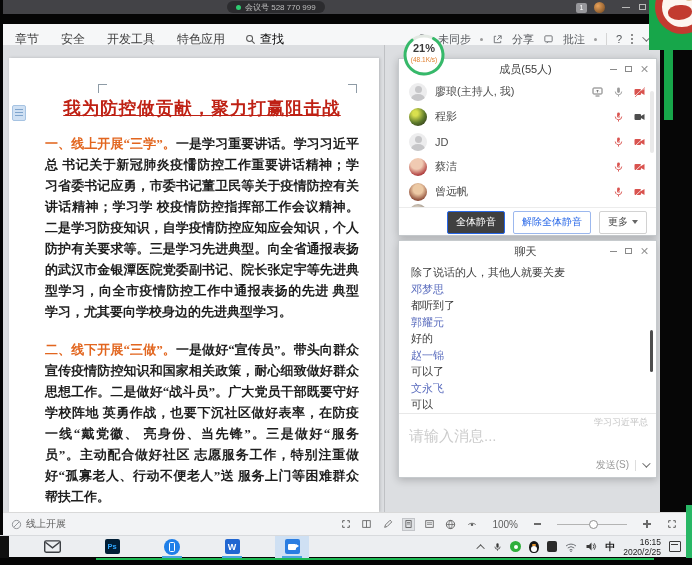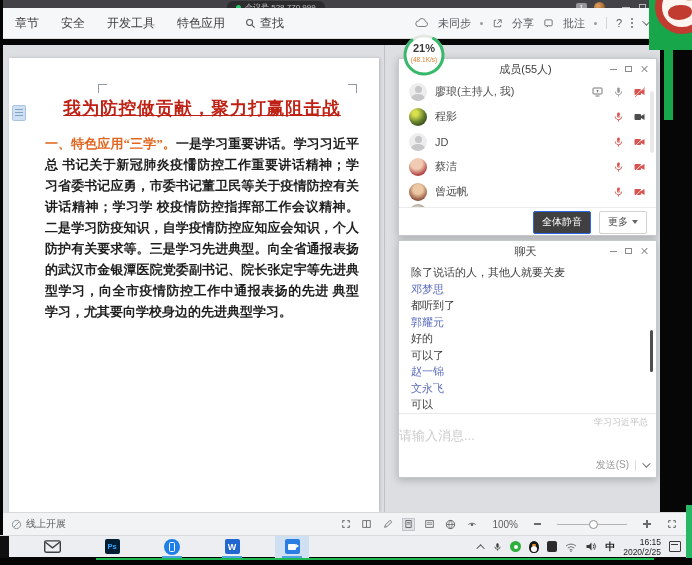--- a/index.html
+++ b/index.html
@@ -11,24 +11,24 @@
   .meet-pill { position:absolute; left:224px; top:1px; height:12px; padding:0 9px; background:#2c2c2f; border-radius:6px; color:#bdbdbd; font-size:8px; display:flex; align-items:center; gap:4px; white-space:nowrap; }
   .gdot { width:5px; height:5px; border-radius:50%; background:#2ecc71; }
   .tb-right { position:absolute; right:55px; top:2px; display:flex; align-items:center; gap:7px; }
   .badge1 { min-width:11px; height:10px; background:#97979b; color:#fff; font-size:7px; border-radius:2px; text-align:center; line-height:10px; padding:0 2px; }
   .avatar-mini { width:11px; height:11px; border-radius:50%; background:radial-gradient(circle at 35% 35%, #e8a25a, #6e431c); }
   .winctl { position:absolute; right:14px; top:4px; display:flex; align-items:center; gap:9px; }
   .ic-min { width:8px; height:1px; background:#b9b9b9; }
   .ic-restore { width:7px; height:6px; border:1px solid #b9b9b9; }
 
   
-  .menubar { position:absolute; left:3px; top:8px; width:657px; height:31px; background:#f6f7f8; border-bottom:1px solid #dddddd; display:flex; align-items:center; }
+  .menubar { position:absolute; left:3px; top:24px; width:657px; height:31px; background:#f6f7f8; border-bottom:1px solid #dddddd; display:flex; align-items:center; }
   .tabs { display:flex; gap:22px; padding-left:12px; font-size:12px; color:#3c3c3c; }
   .tab { cursor:default; }
-  .find-box { display:flex; align-items:center; gap:4px; margin-left:20px; font-size:12px; color:#404040; }
+  .find-box { display:flex; align-items:center; gap:4px; margin-left:20px; font-size:12px; color:#000000; }
   .menu-right { margin-left:auto; display:flex; align-items:center; gap:9px; padding-right:12px; font-size:11px; color:#56595d; }
   .dot-sep { width:3px; height:3px; border-radius:50%; background:#9a9a9a; }
   .vbar { width:1px; height:12px; background:#d5d5d5; }
   .vdots { display:flex; flex-direction:column; gap:2px; }
   .vdots i { width:2px; height:2px; background:#6a6a6a; border-radius:50%; }
   .chev-down { width:6px; height:6px; border-right:1.4px solid #6a6a6a; border-bottom:1.4px solid #6a6a6a; transform:rotate(45deg) translateY(-2px); }
 
   
   .docarea { position:absolute; left:3px; top:45px; width:657px; height:467px; background:#dcdee1; overflow:hidden; }
   .page { position:absolute; left:6px; top:13px; width:370px; height:454px; background:#fff; box-shadow:1px 0 3px rgba(0,0,0,.18); }
@@ -80,21 +80,21 @@
   .btn-plain { background:#fff; color:#4a4a4a; border:1px solid #d2d2d2; display:flex; align-items:center; gap:4px; }
   .tri-down { width:0; height:0; border-left:3.5px solid transparent; border-right:3.5px solid transparent; border-top:4px solid #666; }
 
   .c-msgs { height:152px; padding:3px 12px 0; overflow:hidden; position:relative; }
   .c-line { font-size:11px; line-height:16.5px; white-space:nowrap; overflow:hidden; }
   .c-line.name { color:#5b6dbe; }
   .c-line.text { color:#3a3a3a; }
   .c-scroll { position:absolute; right:3px; top:334px; width:3px; height:40px; background:#4d4d4d; border-radius:2px; z-index:6; }
   .c-input { position:relative; height:64px; border-top:1px solid #e8e8e8; }
   .merge-link { position:absolute; right:8px; top:2px; font-size:9px; color:#c4c4c4; }
-  .c-ph { position:absolute; left:0; top:13px; font-size:13px; color:#ccc; }
+  .c-ph { position:absolute; left:10px; top:13px; font-size:15px; color:#ccc; }
   .send-row { position:absolute; right:8px; bottom:5px; display:flex; align-items:center; gap:6px; font-size:10px; color:#9a9a9a; }
   .send-sep { width:1px; height:11px; background:#ddd; }
 
   
   .progress { position:absolute; left:401px; top:32px; width:46px; height:46px; z-index:6; }
   .progress .txt { position:absolute; left:0; top:10px; width:46px; text-align:center; font-size:11px; font-weight:bold; color:#3a3a3a; }
   .progress .spd { position:absolute; left:0; top:24px; width:46px; text-align:center; font-size:6.5px; color:#e08030; }
 
   
   .statusbar { position:absolute; left:3px; top:512px; width:684px; height:23px; background:#f2f3f5; border-top:1px solid #d9d9d9; display:flex; align-items:center; font-size:10px; color:#5d5d5d; }
@@ -210,21 +210,22 @@
       <span class="chev-down"></span>
     </div>
   </div>
 
   <div class="docarea">
     <div class="page">
       <div class="crop tl"></div>
       <div class="crop tr"></div>
       <div class="doc-content">
         <div class="doc-title">我为防控做贡献，聚力打赢阻击战</div>
-        <p class="doc-para"><span class="lead">一、特色应用“三学”。</span><span>一是学习重要讲话。学习习近平总 书记关于新冠肺炎疫情防控工作重要讲话精神；学习省委书记应勇，市委书记董卫民等关于疫情防控有关讲话精神；学习学 校疫情防控指挥部工作会议精神。二是学习防疫知识，自学疫情防控应知应会知识，个人防护有关要求等。三是学习先进典型。向全省通报表扬的武汉市金银潭医院党委副书记、院长张定宇等先进典型学习，向全市疫情防控工作中通报表扬的先进 典型学习，尤其要向学校身边的先进典型学习。</span></p>
+        <p class="doc-para"><span class="lead">一、线上开展“三学”。</span><span>一是学习重要讲话。学习习近平总 书记关于新冠肺炎疫情防控工作重要讲话精神；学习省委书记应勇，市委书记董卫民等关于疫情防控有关讲话精神；学习学 校疫情防控指挥部工作会议精神。二是学习防疫知识，自学疫情防控应知应会知识，个人防护有关要求等。三是学习先进典型。向全省通报表扬的武汉市金银潭医院党委副书记、院长张定宇等先进典型学习，向全市疫情防控工作中通报表扬的先进 典型学习，尤其要向学校身边的先进典型学习。</span></p>
+        <p class="doc-para"><span class="lead">二、线下开展“三做”。</span><span>一是做好“宣传员”。带头向群众 宣传疫情防控知识和国家相关政策，耐心细致做好群众思想工作。二是做好“战斗员”。广大党员干部既要守好学校阵地 英勇作战，也要下沉社区做好表率，在防疫一线“戴党徽、 亮身份、当先锋”。三是做好“服务员”。主动配合做好社区 志愿服务工作，特别注重做好“孤寡老人、行动不便老人”送 服务上门等困难群众帮扶工作。</span></p>
       </div>
       <div class="ibeam"></div>
     </div>
     <div class="paste-ic"></div>
     <div class="doc-vline"></div>
   </div>
 
   <div class="panel panel-members">
     <div class="p-header">
       <span class="p-title">成员(55人)</span>
@@ -324,20 +325,21 @@
             </svg>
         </span>
       </div>
       <div class="m-row partial">
         <span class="m-avatar ph-gray"></span>
       </div>
       <div class="m-scroll"></div>
     </div>
     <div class="m-footer">
       <span class="btn btn-blue">全体静音</span>
+      <span class="btn btn-outline">解除全体静音</span>
       <span class="btn btn-plain">
           <span>更多</span>
           <span class="tri-down"></span>
         </span>
     </div>
   </div>
 
   <div class="panel panel-chat">
     <div class="p-header">
       <span class="p-title">聊天</span>
@@ -346,22 +348,22 @@
         <span class="pc-max"></span>
         <span class="pc-close"></span>
       </span>
     </div>
     <div class="c-msgs">
       <div class="c-line text">除了说话的人，其他人就要关麦</div>
       <div class="c-line name">邓梦思</div>
       <div class="c-line text">都听到了</div>
       <div class="c-line name">郭耀元</div>
       <div class="c-line text">好的</div>
+      <div class="c-line name">赵一锦</div>
       <div class="c-line text">可以了</div>
-      <div class="c-line name">赵一锦</div>
       <div class="c-line name">文永飞</div>
       <div class="c-line text">可以</div>
     </div>
     <div class="c-input">
       <span class="merge-link">学习习近平总</span>
       <span class="c-ph">请输入消息...</span>
       <span class="send-row">
         <span>发送(S)</span>
         <span class="send-sep"></span>
         <span class="chev-down"></span>

